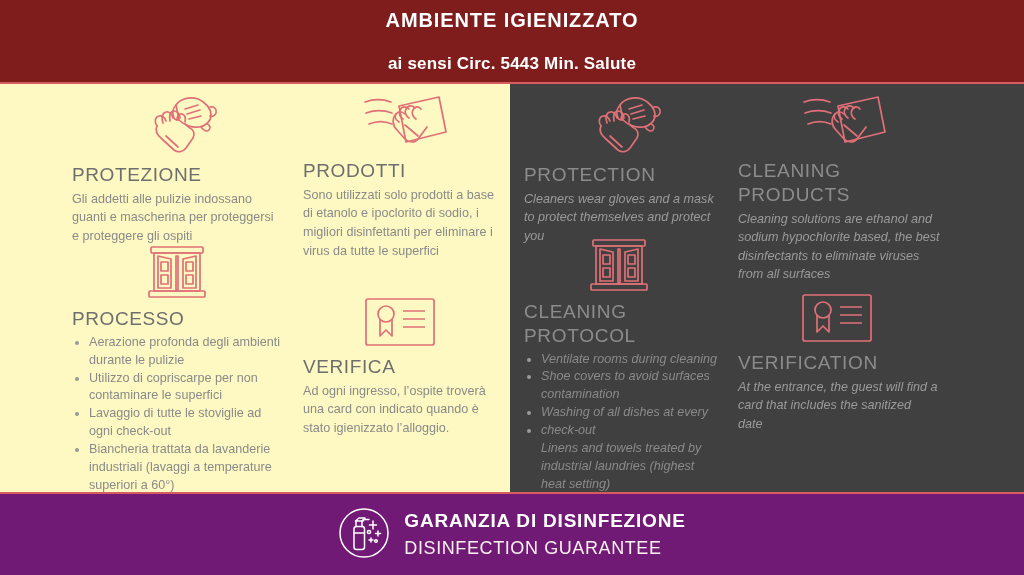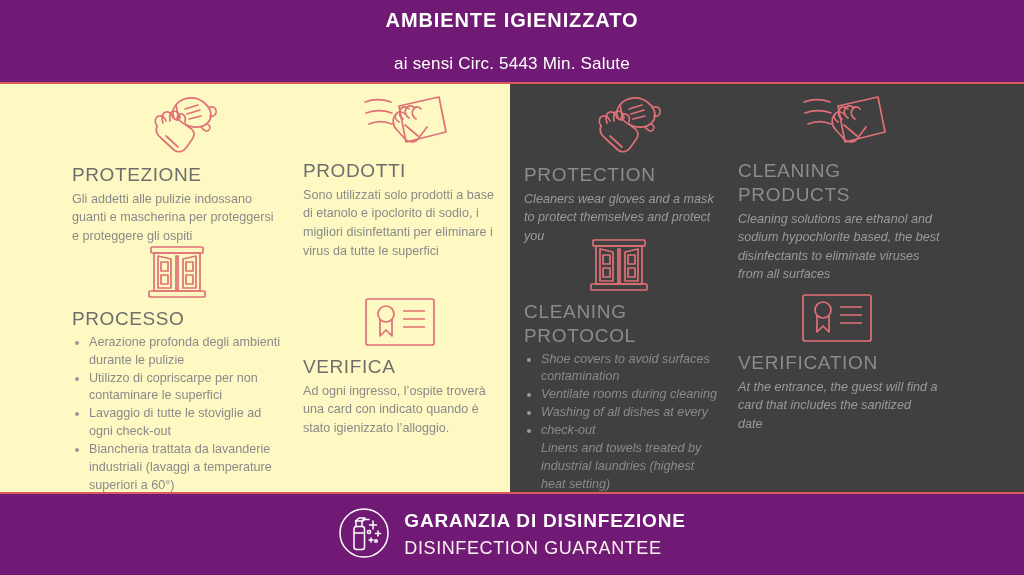--- a/index.html
+++ b/index.html
@@ -12,34 +12,34 @@
   #page {
     position: relative;
     width: 1024px; height: 575px;
     background: #ffffff;
   }
 
   
   .header {
     position: absolute; left: 0; top: 0;
     width: 1024px; height: 84px;
-    background: #701a75;
+    background: #7f1d1d;
     border-bottom: 2px solid #d85b60;
     display: flex; flex-direction: column;
     align-items: center; justify-content: center;
     color: #ffffff;
   }
   .header-title {
     font-size: 20px; font-weight: bold;
     letter-spacing: 0.9px;
     line-height: 1.1;
     text-transform: uppercase;
   }
   .header-sub {
-    font-size: 17px; font-weight: normal;
+    font-size: 17px; font-weight: bold;
     letter-spacing: 0.2px;
     margin-top: 23px;
     text-align: right;
   }
 
   
   .body-area {
     position: absolute; left: 0; top: 84px;
     width: 1024px; height: 408px;
   }
@@ -255,22 +255,22 @@
             <path d="M50 12 L37 15 L37 44 L50 44 Z"></path>
             <rect x="15" y="18" width="7" height="9"></rect>
             <rect x="15" y="31" width="7" height="9"></rect>
             <rect x="40" y="18" width="7" height="9"></rect>
             <rect x="40" y="31" width="7" height="9"></rect>
             <path d="M30 12 L32 12 L32 46 L30 46 Z"></path>
           </svg>
         </span>
         <h2 class="heading">CLEANING PROTOCOL</h2>
         <ul class="bullets">
+          <li class="has-dot">Ventilate rooms during cleaning</li>
           <li class="has-dot">Shoe covers to avoid surfaces contamination</li>
-          <li class="has-dot">Ventilate rooms during cleaning</li>
           <li class="has-dot">Washing of all dishes at every</li>
           <li class="has-dot">check-out</li>
           <li>Linens and towels treated by industrial laundries (highest heat setting)</li>
         </ul>
       </div>
 
       <div class="block" style="left:228px; top:8px; width:208px;">
         <span class="icon-wrap" style="margin-left:62px;">
           <svg width="88" height="60" viewBox="0 0 88 60" fill="none" stroke="#e07077" stroke-width="1.7" stroke-linecap="round" stroke-linejoin="round">
             <path d="M4 10 C12 7 22 7 30 10"></path>

